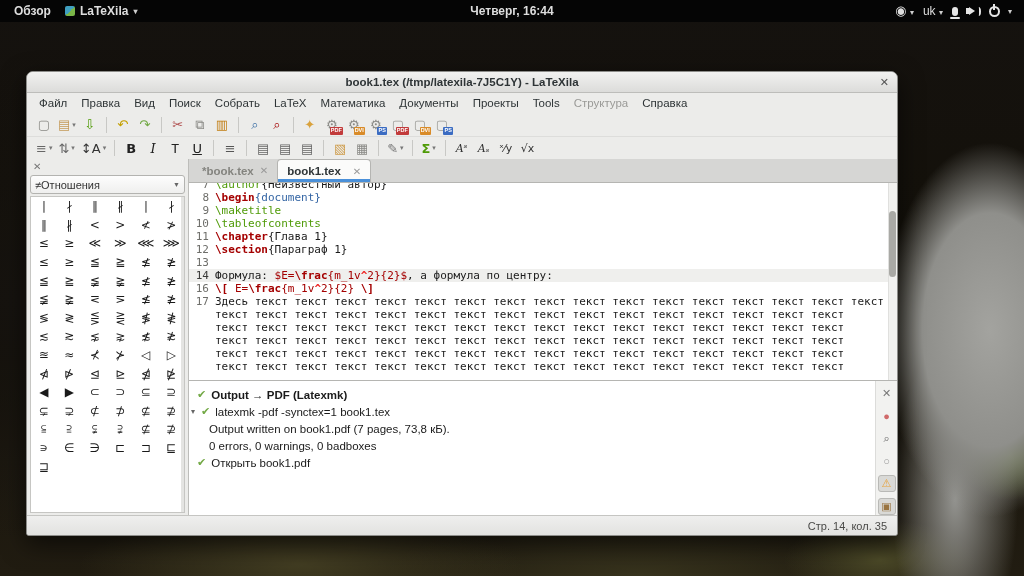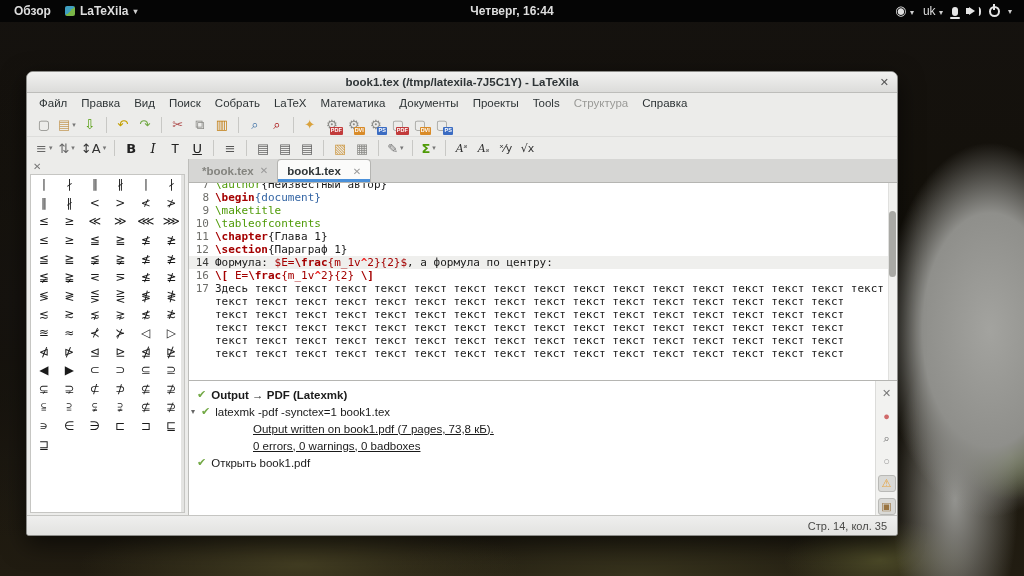--- a/index.html
+++ b/index.html
@@ -100,21 +100,21 @@
   .sg.sup-red { color:#ef2929; font-weight:bold; }
   .ed-scroll { position:absolute; right:0; top:0; bottom:0; width:9px; background:#f1f1ef; border-left:1px solid #e0e0de; }
   .ed-thumb { position:absolute; right:1px; top:28px; width:7px; height:66px; background:#a9a9a5; border-radius:4px; }
   
   .build { height:135px; flex:0 0 auto; background:#fff; border-top:1px solid #b5b5b2; display:flex; font-size:11.5px; color:#1a1a1a; position:relative; }
   .build-list { flex:1; padding:5px 0 0 0; overflow:hidden; }
   .b-row { display:flex; align-items:center; height:17px; padding-left:8px; }
   .b-row .exp { width:10px; font-size:8px; color:#666; margin-left:-6px; }
   .b-check { color:#73a946; font-size:11px; margin-right:5px; }
   .b-title { font-weight:bold; }
-  .b-indent { padding-left:64px;text-decoration:underline; }
+  .b-indent { padding-left:20px; }
   .build-side { width:22px; flex:0 0 auto; border-left:1px solid #dcdcda; display:flex; flex-direction:column; align-items:center; gap:6px; padding-top:4px; background:#f2f2f0; }
   .bs-btn { width:18px; height:18px; display:flex; align-items:center; justify-content:center; font-size:11px; border-radius:3px; color:#666; }
   .bs-btn.pressed { background:#d9d9d6; border:1px solid #b9b9b6; }
   
   .statusbar { height:20px; flex:0 0 auto; background:linear-gradient(#efefee,#e2e2e0); border-top:1px solid #c5c5c2;
     display:flex; align-items:center; justify-content:flex-end; padding-right:10px; font-size:11px; color:#4a4a48; }
 </style>
 </head>
 <body>
 
@@ -305,20 +305,26 @@
       <span class="tb-btn">
         <span class="glyph small" style="color: rgb(51, 51, 51);">√x</span>
       </span>
     </div>
 
   <div class="main">
 
     <div class="sidebar">
       <div class="combo-row">
         <span class="mini-close">✕</span>
+      </div>
+      <div class="combo-row">
+        <div class="combo">
+          <span class="cval">≠Отношения</span>
+          <span class="carr">▼</span>
+        </div>
       </div>
       <div class="symbols-wrap">
         <div class="symbols" id="symbols">
             <div class="sym">∣</div>
             <div class="sym">∤</div>
             <div class="sym">∥</div>
             <div class="sym">∦</div>
             <div class="sym">∣</div>
             <div class="sym">∤</div>
             <div class="sym">∥</div>
@@ -417,20 +423,21 @@
           </div>
         </div>
       <div class="editor">
         <div class="code-area" id="code-area">
             <div class="code-row"><span class="ln">7</span><span><span class="sg cmd-green">\author</span><span class="sg plain">{Неизвестный автор}</span></span></div>
             <div class="code-row"><span class="ln">8</span><span><span class="sg cmd-bold">\begin</span><span class="sg arg-blue">{document}</span></span></div>
             <div class="code-row"><span class="ln">9</span><span><span class="sg cmd-green">\maketitle</span></span></div>
             <div class="code-row"><span class="ln">10</span><span><span class="sg cmd-green">\tableofcontents</span></span></div>
             <div class="code-row"><span class="ln">11</span><span><span class="sg cmd-bold">\chapter</span><span class="sg plain">{Глава 1}</span></span></div>
             <div class="code-row"><span class="ln">12</span><span><span class="sg cmd-bold">\section</span><span class="sg plain">{Параграф 1}</span></span></div>
+            <div class="code-row"><span class="ln">13</span><span></span></div>
             <div class="code-row current"><span class="ln">14</span><span><span class="sg plain">Формула: </span><span class="sg math">$E=</span><span class="sg math-bold">\frac</span><span class="sg math">{m_1v</span><span class="sg sup-red">^</span><span class="sg math">2}{2}$</span><span class="sg plain">, а формула по центру:</span></span></div>
             <div class="code-row"><span class="ln">16</span><span><span class="sg math-bold">\[ </span><span class="sg math">E=</span><span class="sg math-bold">\frac</span><span class="sg math">{m_1v</span><span class="sg sup-red">^</span><span class="sg math">2}{2} </span><span class="sg math-bold">\]</span></span></div>
             <div class="code-row"><span class="ln">17</span><span><span class="sg plain">Здесь текст текст текст текст текст текст текст текст текст текст текст текст текст текст текст текст</span></span></div>
             <div class="code-row"><span class="ln"></span><span><span class="sg plain">текст текст текст текст текст текст текст текст текст текст текст текст текст текст текст текст</span></span></div>
             <div class="code-row"><span class="ln"></span><span><span class="sg plain">текст текст текст текст текст текст текст текст текст текст текст текст текст текст текст текст</span></span></div>
             <div class="code-row"><span class="ln"></span><span><span class="sg plain">текст текст текст текст текст текст текст текст текст текст текст текст текст текст текст текст</span></span></div>
             <div class="code-row"><span class="ln"></span><span><span class="sg plain">текст текст текст текст текст текст текст текст текст текст текст текст текст текст текст текст</span></span></div>
             <div class="code-row"><span class="ln"></span><span><span class="sg plain">текст текст текст текст текст текст текст текст текст текст текст текст текст текст текст текст</span></span></div>
           </div>
         <div class="ed-scroll">

